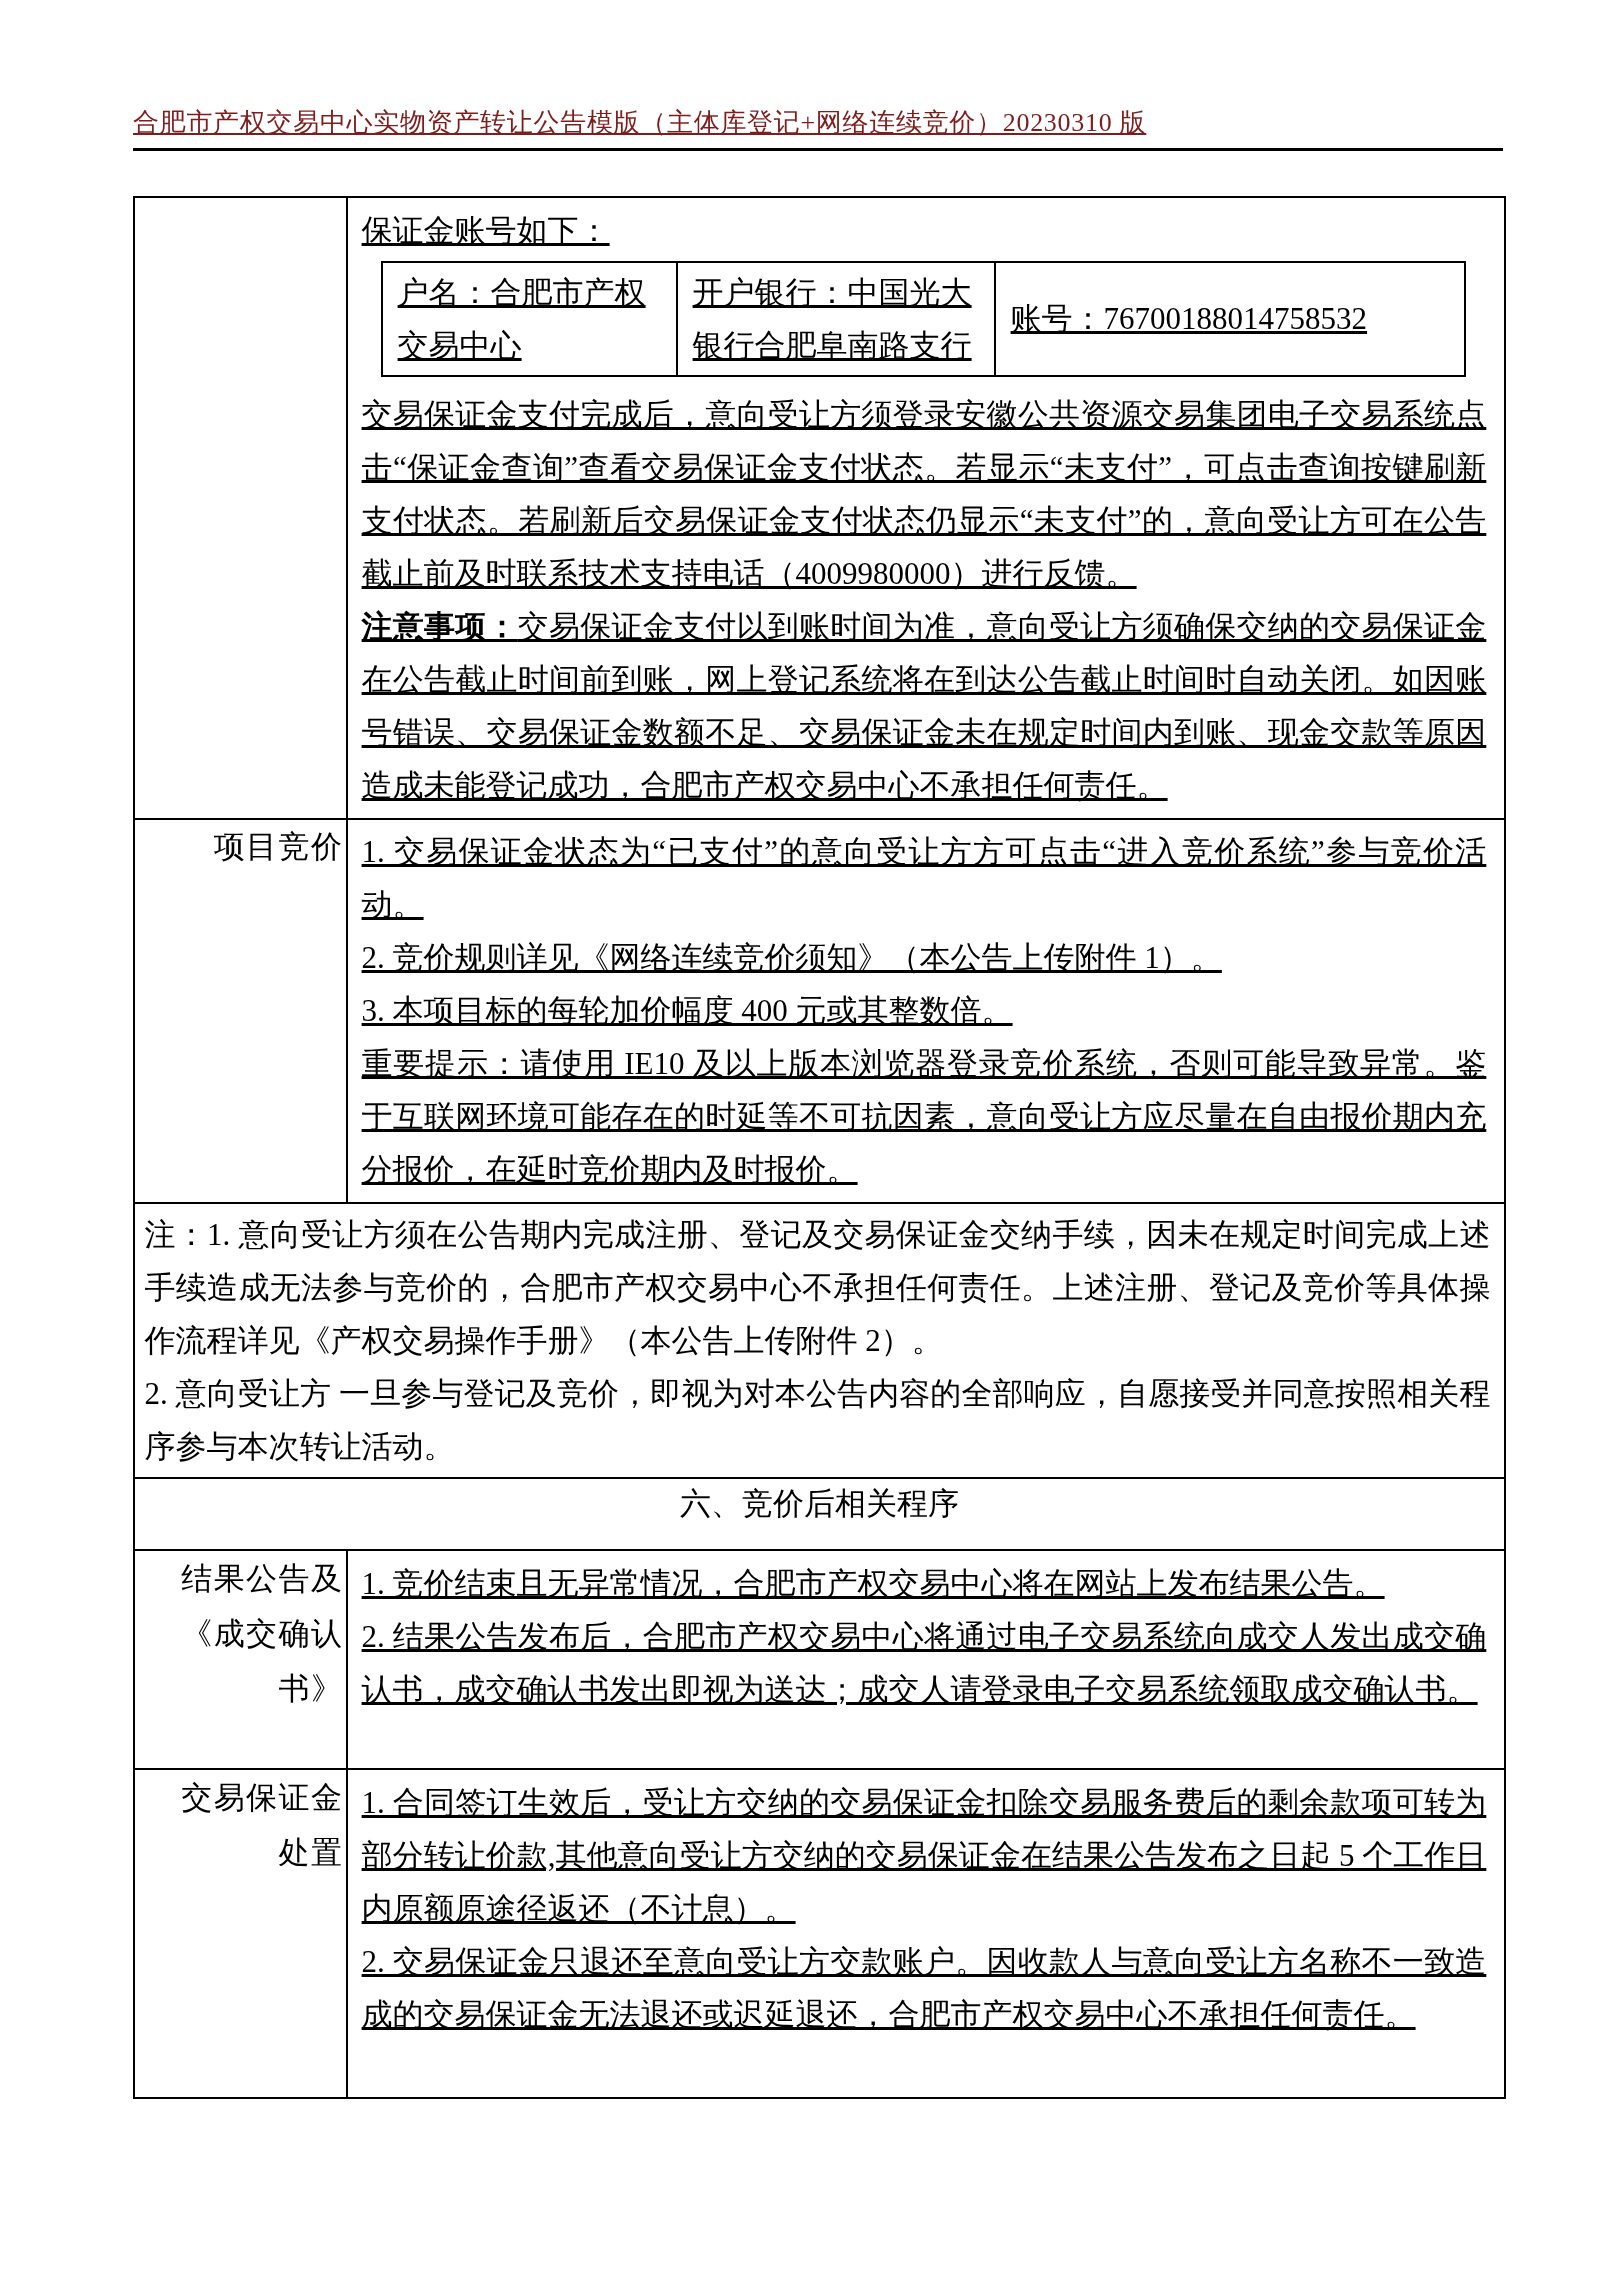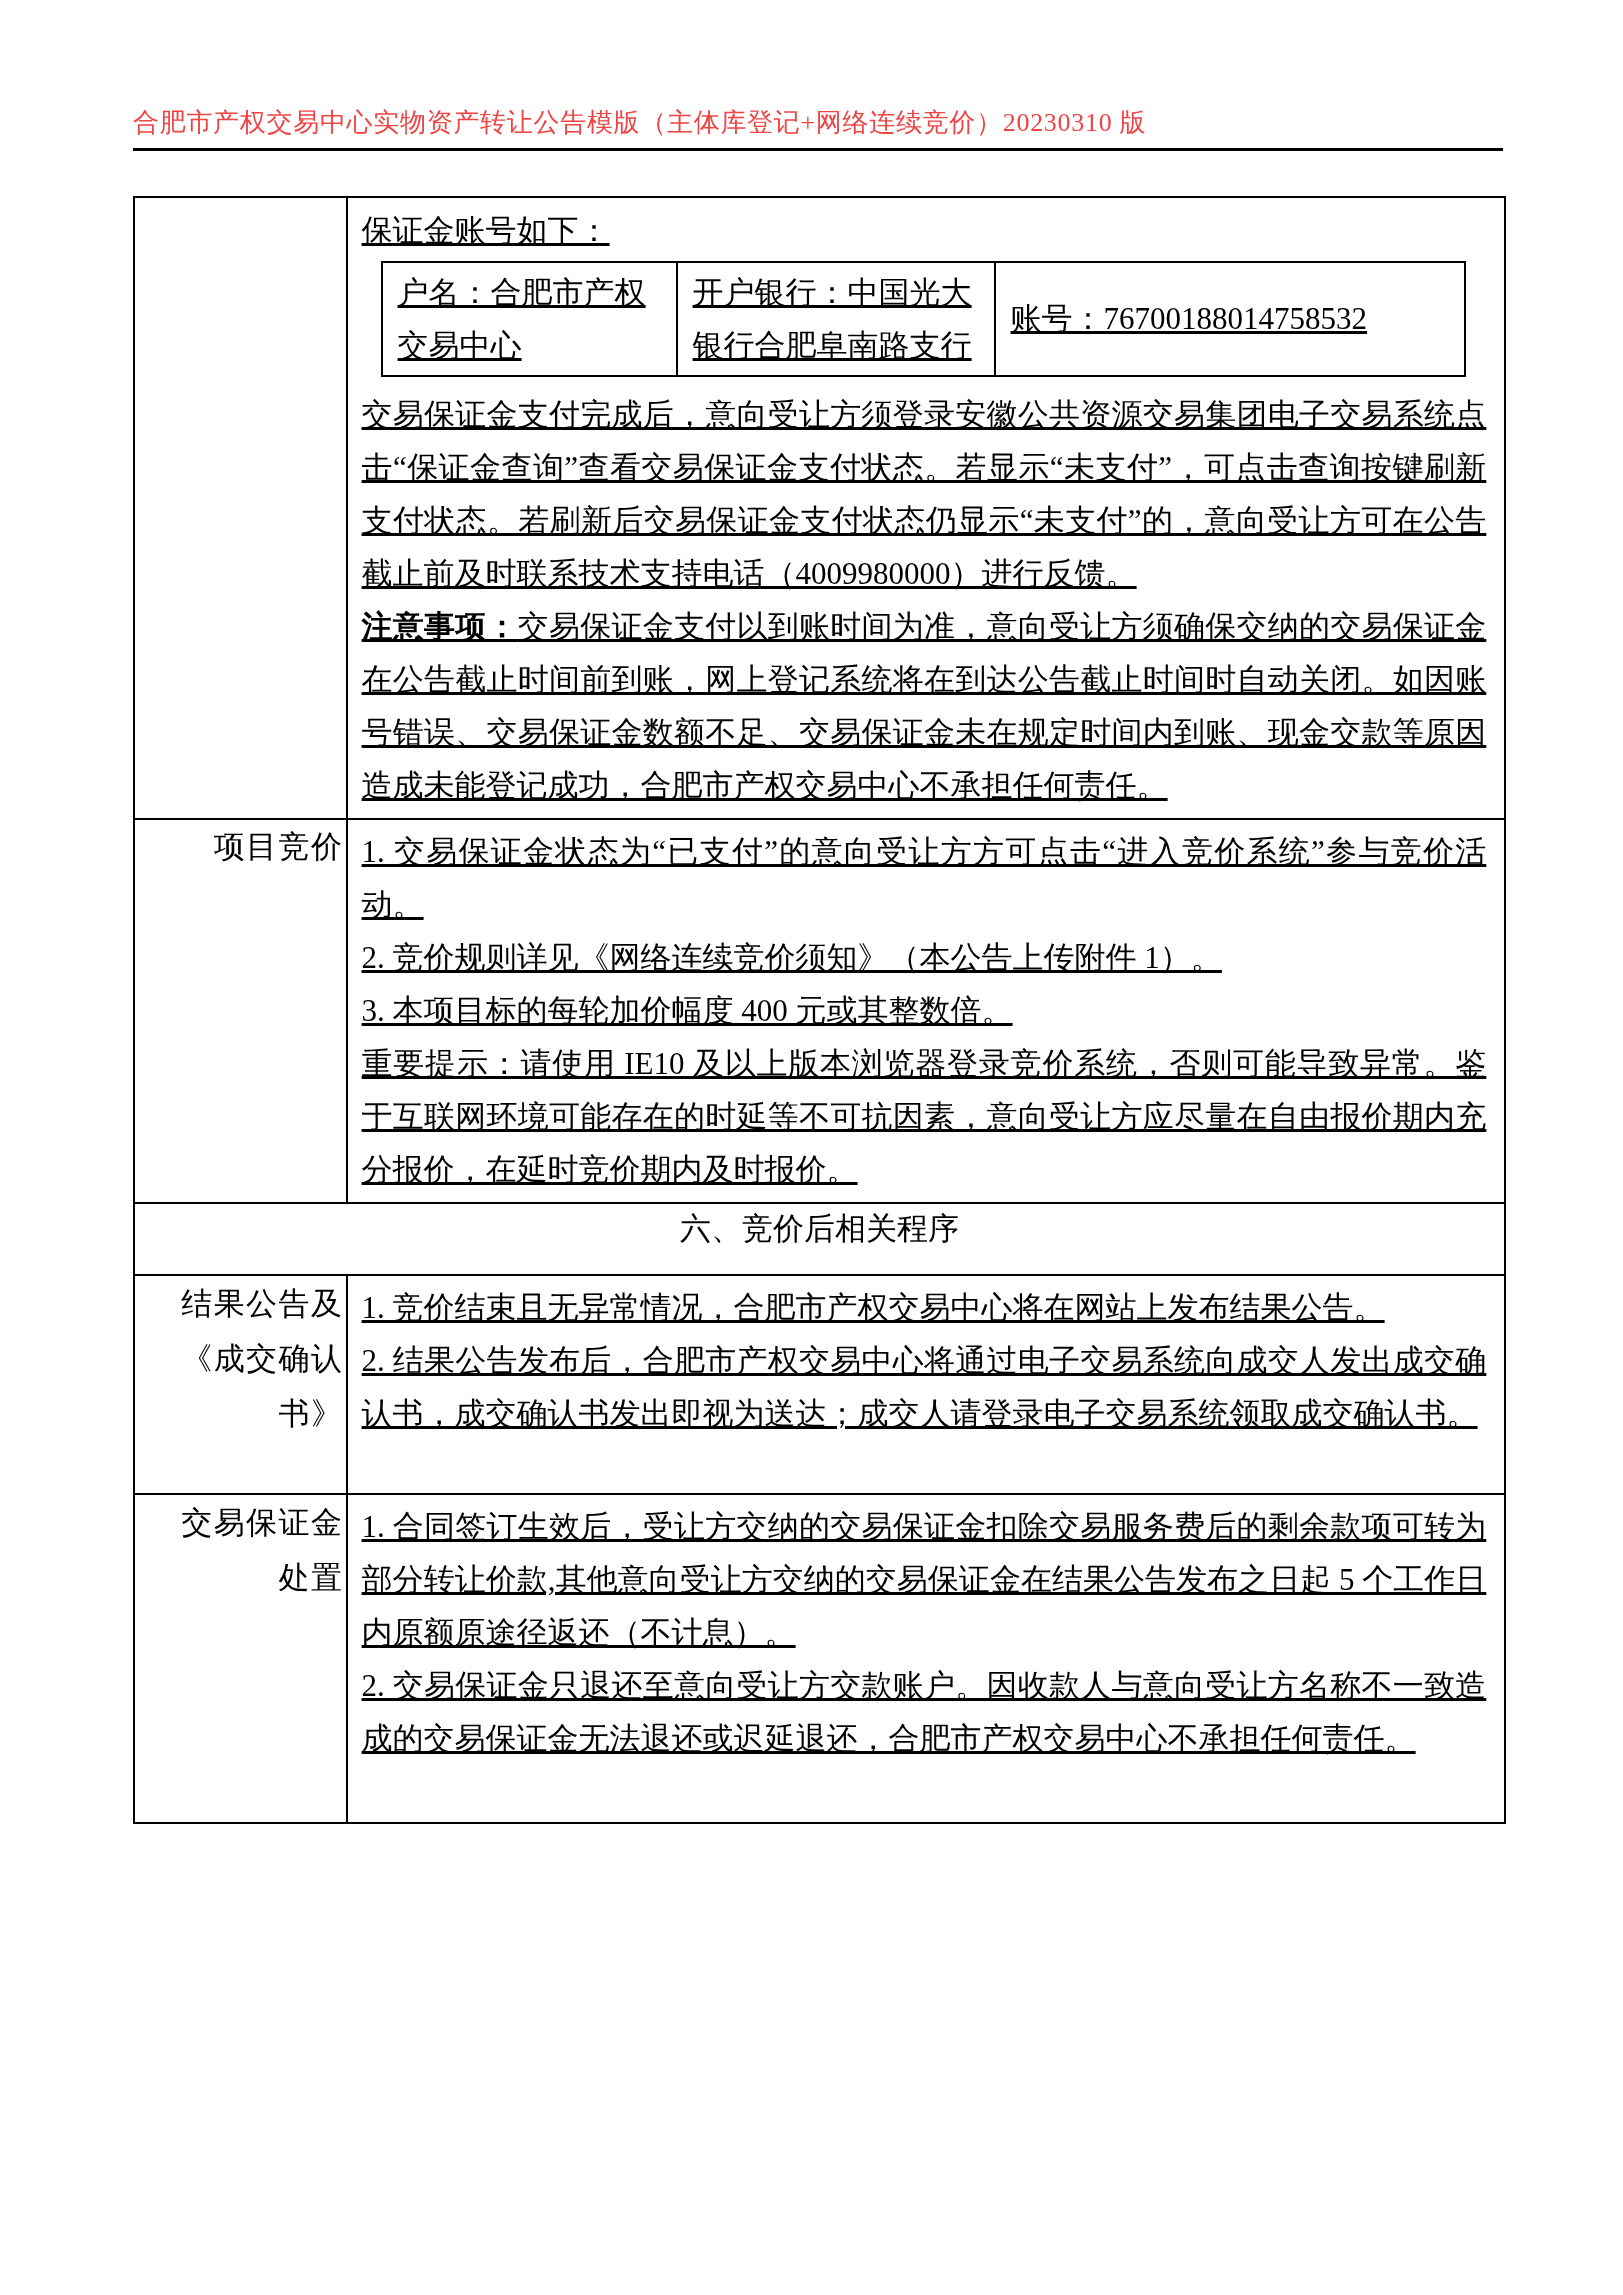--- a/index.html
+++ b/index.html
@@ -12,23 +12,24 @@
     overflow:hidden;
   }
   
   .doc-header{
     position:absolute;left:133px;top:106px;width:1370px;
     border-bottom:3.4px solid #000;
     padding-bottom:8.2px;
   }
   .doc-title{
     font-size:26px;line-height:34px;
-    color:#ef4444;
+    color:#7f1d1d;
     letter-spacing:0.7px;
     white-space:nowrap;
+    text-decoration:underline;
   }
   
   table.main-table{
     position:absolute;left:133px;top:196px;
     width:1370px;
     border-collapse:collapse;table-layout:fixed;
     font-size:31px;line-height:53px;
   }
   table.main-table{border:2.7px solid #000;}
   table.main-table > tbody > tr > td{
@@ -111,20 +112,26 @@
       <tr style="height:382px">
         <td class="label-cell">项目竞价</td>
         <td class="content-cell">
           <p>1. 交易保证金状态为“已支付”的意向受让方方可点击“进入竞价系统”参与竞价活动。</p>
           <p>2. 竞价规则详见《网络连续竞价须知》（本公告上传附件 1）。</p>
           <p>3. 本项目标的每轮加价幅度 400 元或其整数倍。</p>
           <p>重要提示：请使用 IE10 及以上版本浏览器登录竞价系统，否则可能导致异常。鉴于互联网环境可能存在的时延等不可抗因素，意向受让方应尽量在自由报价期内充分报价，在延时竞价期内及时报价。</p>
         </td>
       </tr>
 
+      <tr style="height:274px">
+        <td class="note-cell" colspan="2">
+          <p>注：1. 意向受让方须在公告期内完成注册、登记及交易保证金交纳手续，因未在规定时间完成上述手续造成无法参与竞价的，合肥市产权交易中心不承担任何责任。上述注册、登记及竞价等具体操作流程详见《产权交易操作手册》（本公告上传附件 2）。</p>
+          <p>2. 意向受让方 一旦参与登记及竞价，即视为对本公告内容的全部响应，自愿接受并同意按照相关程序参与本次转让活动。</p>
+        </td>
+      </tr>
 
       <tr style="height:72px">
         <td class="section-cell" colspan="2">六、竞价后相关程序</td>
       </tr>
 
       <tr style="height:219px">
         <td class="label-cell">
           <span class="label-line">结果公告及</span>
           <span class="label-line">《成交确认</span>
           <span class="label-line">书》</span>

